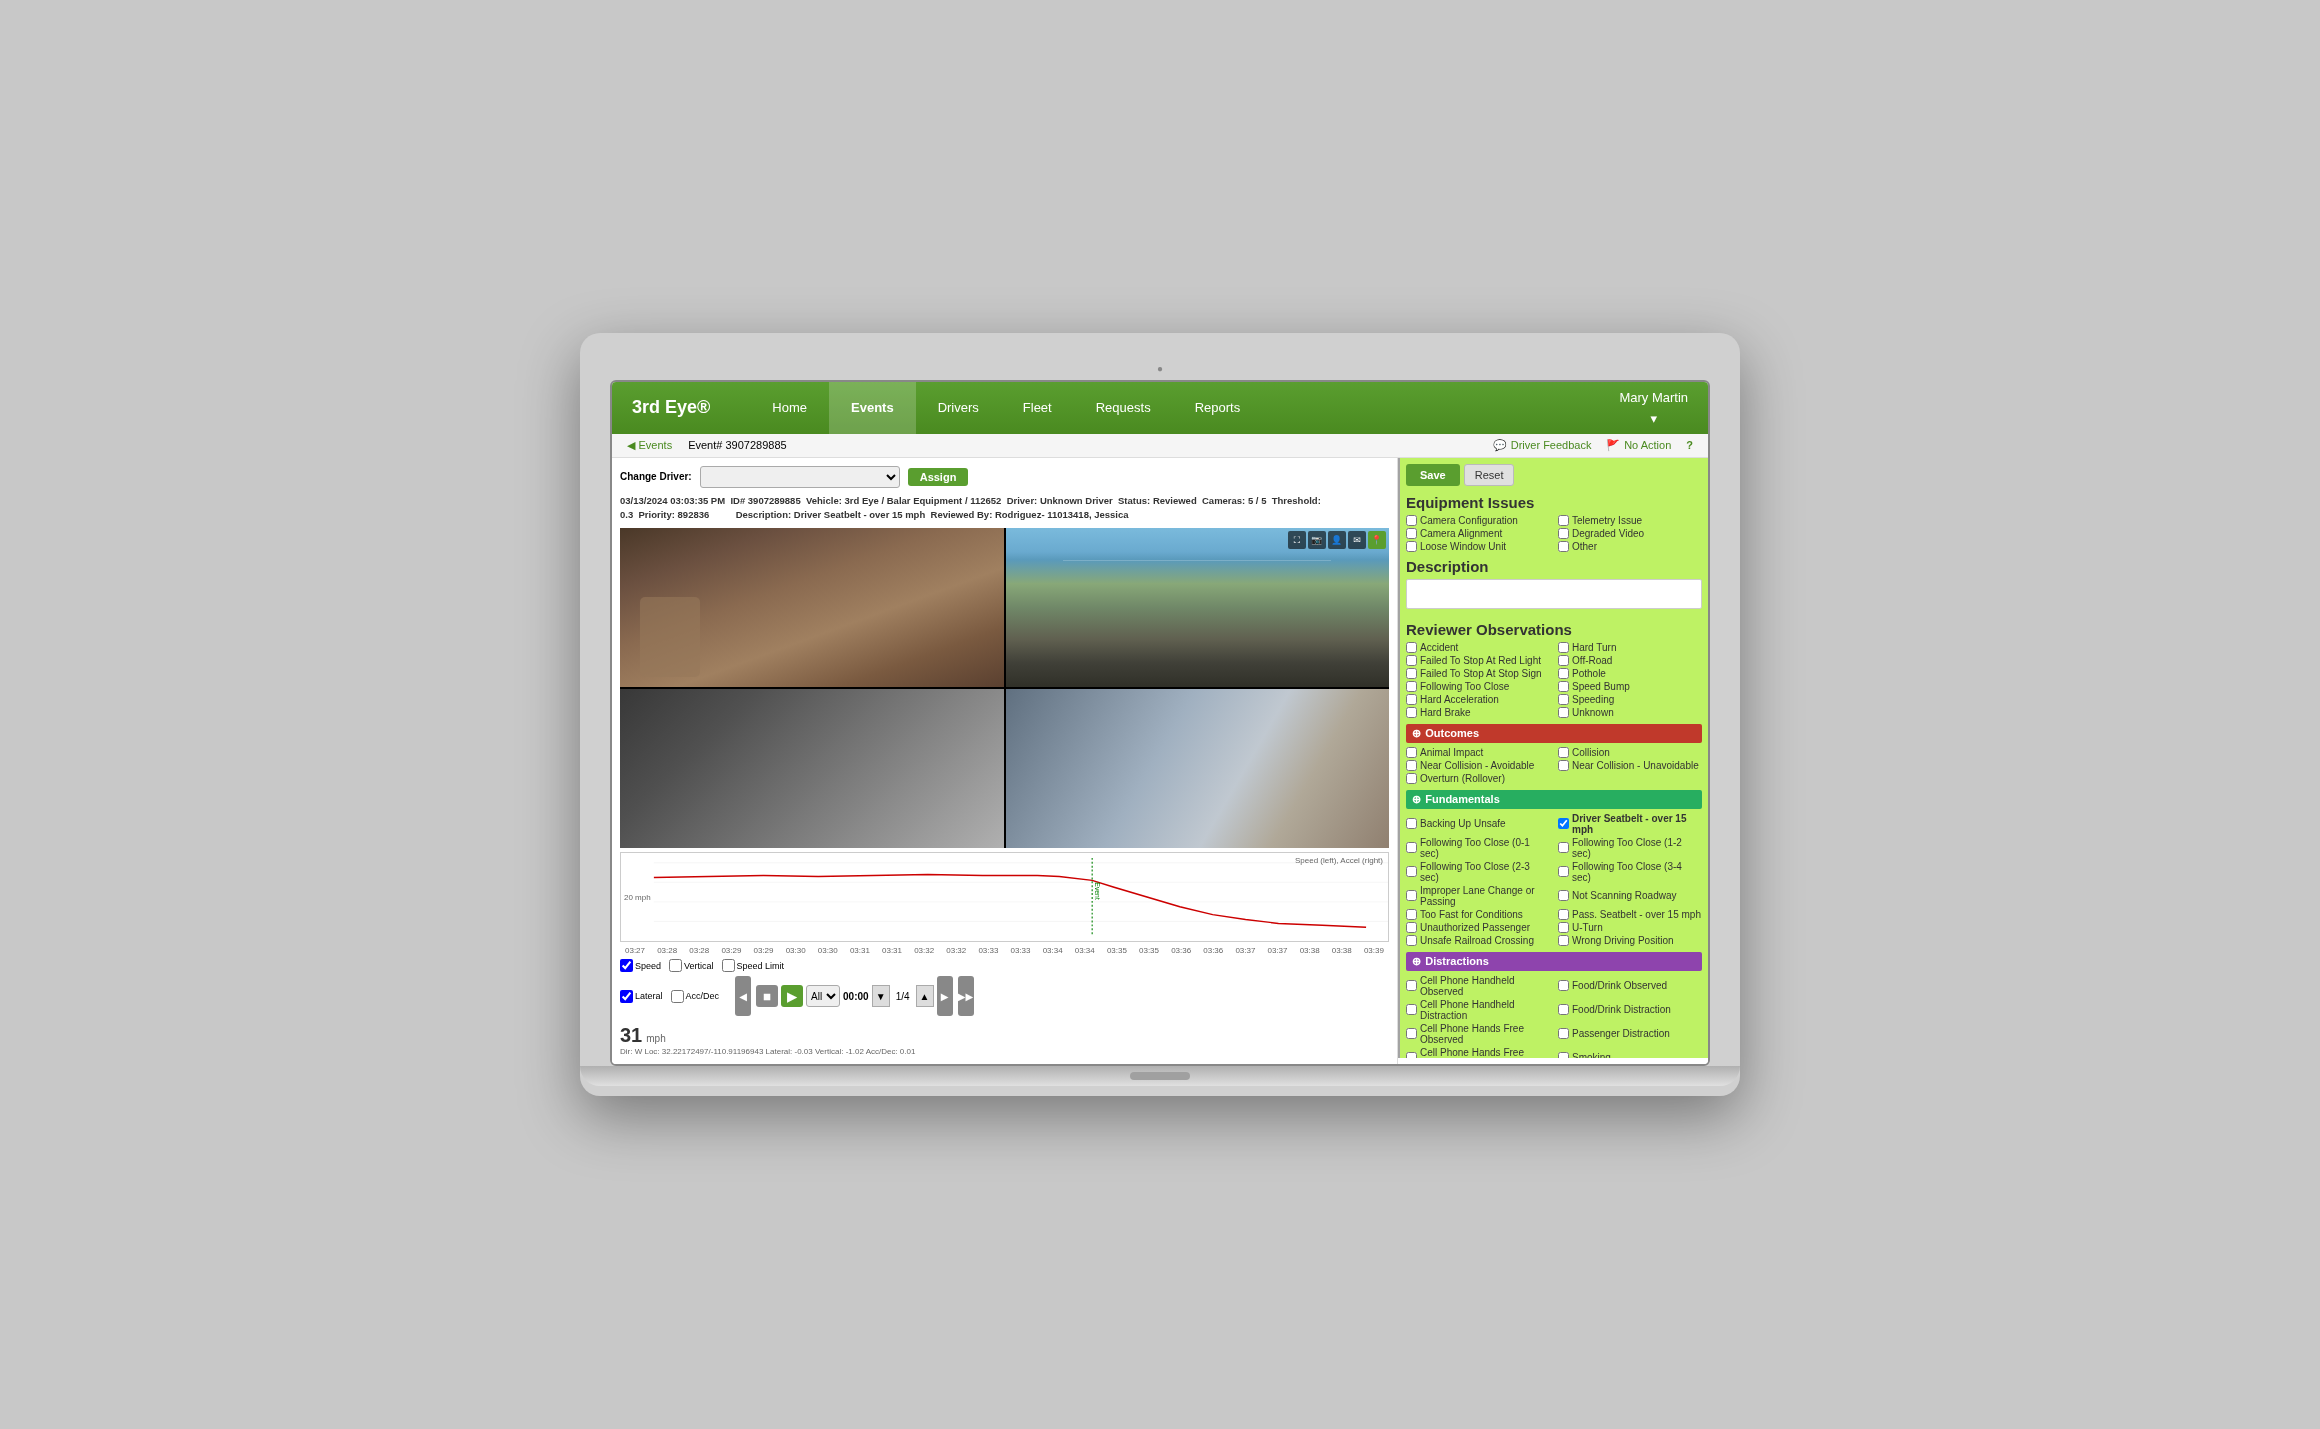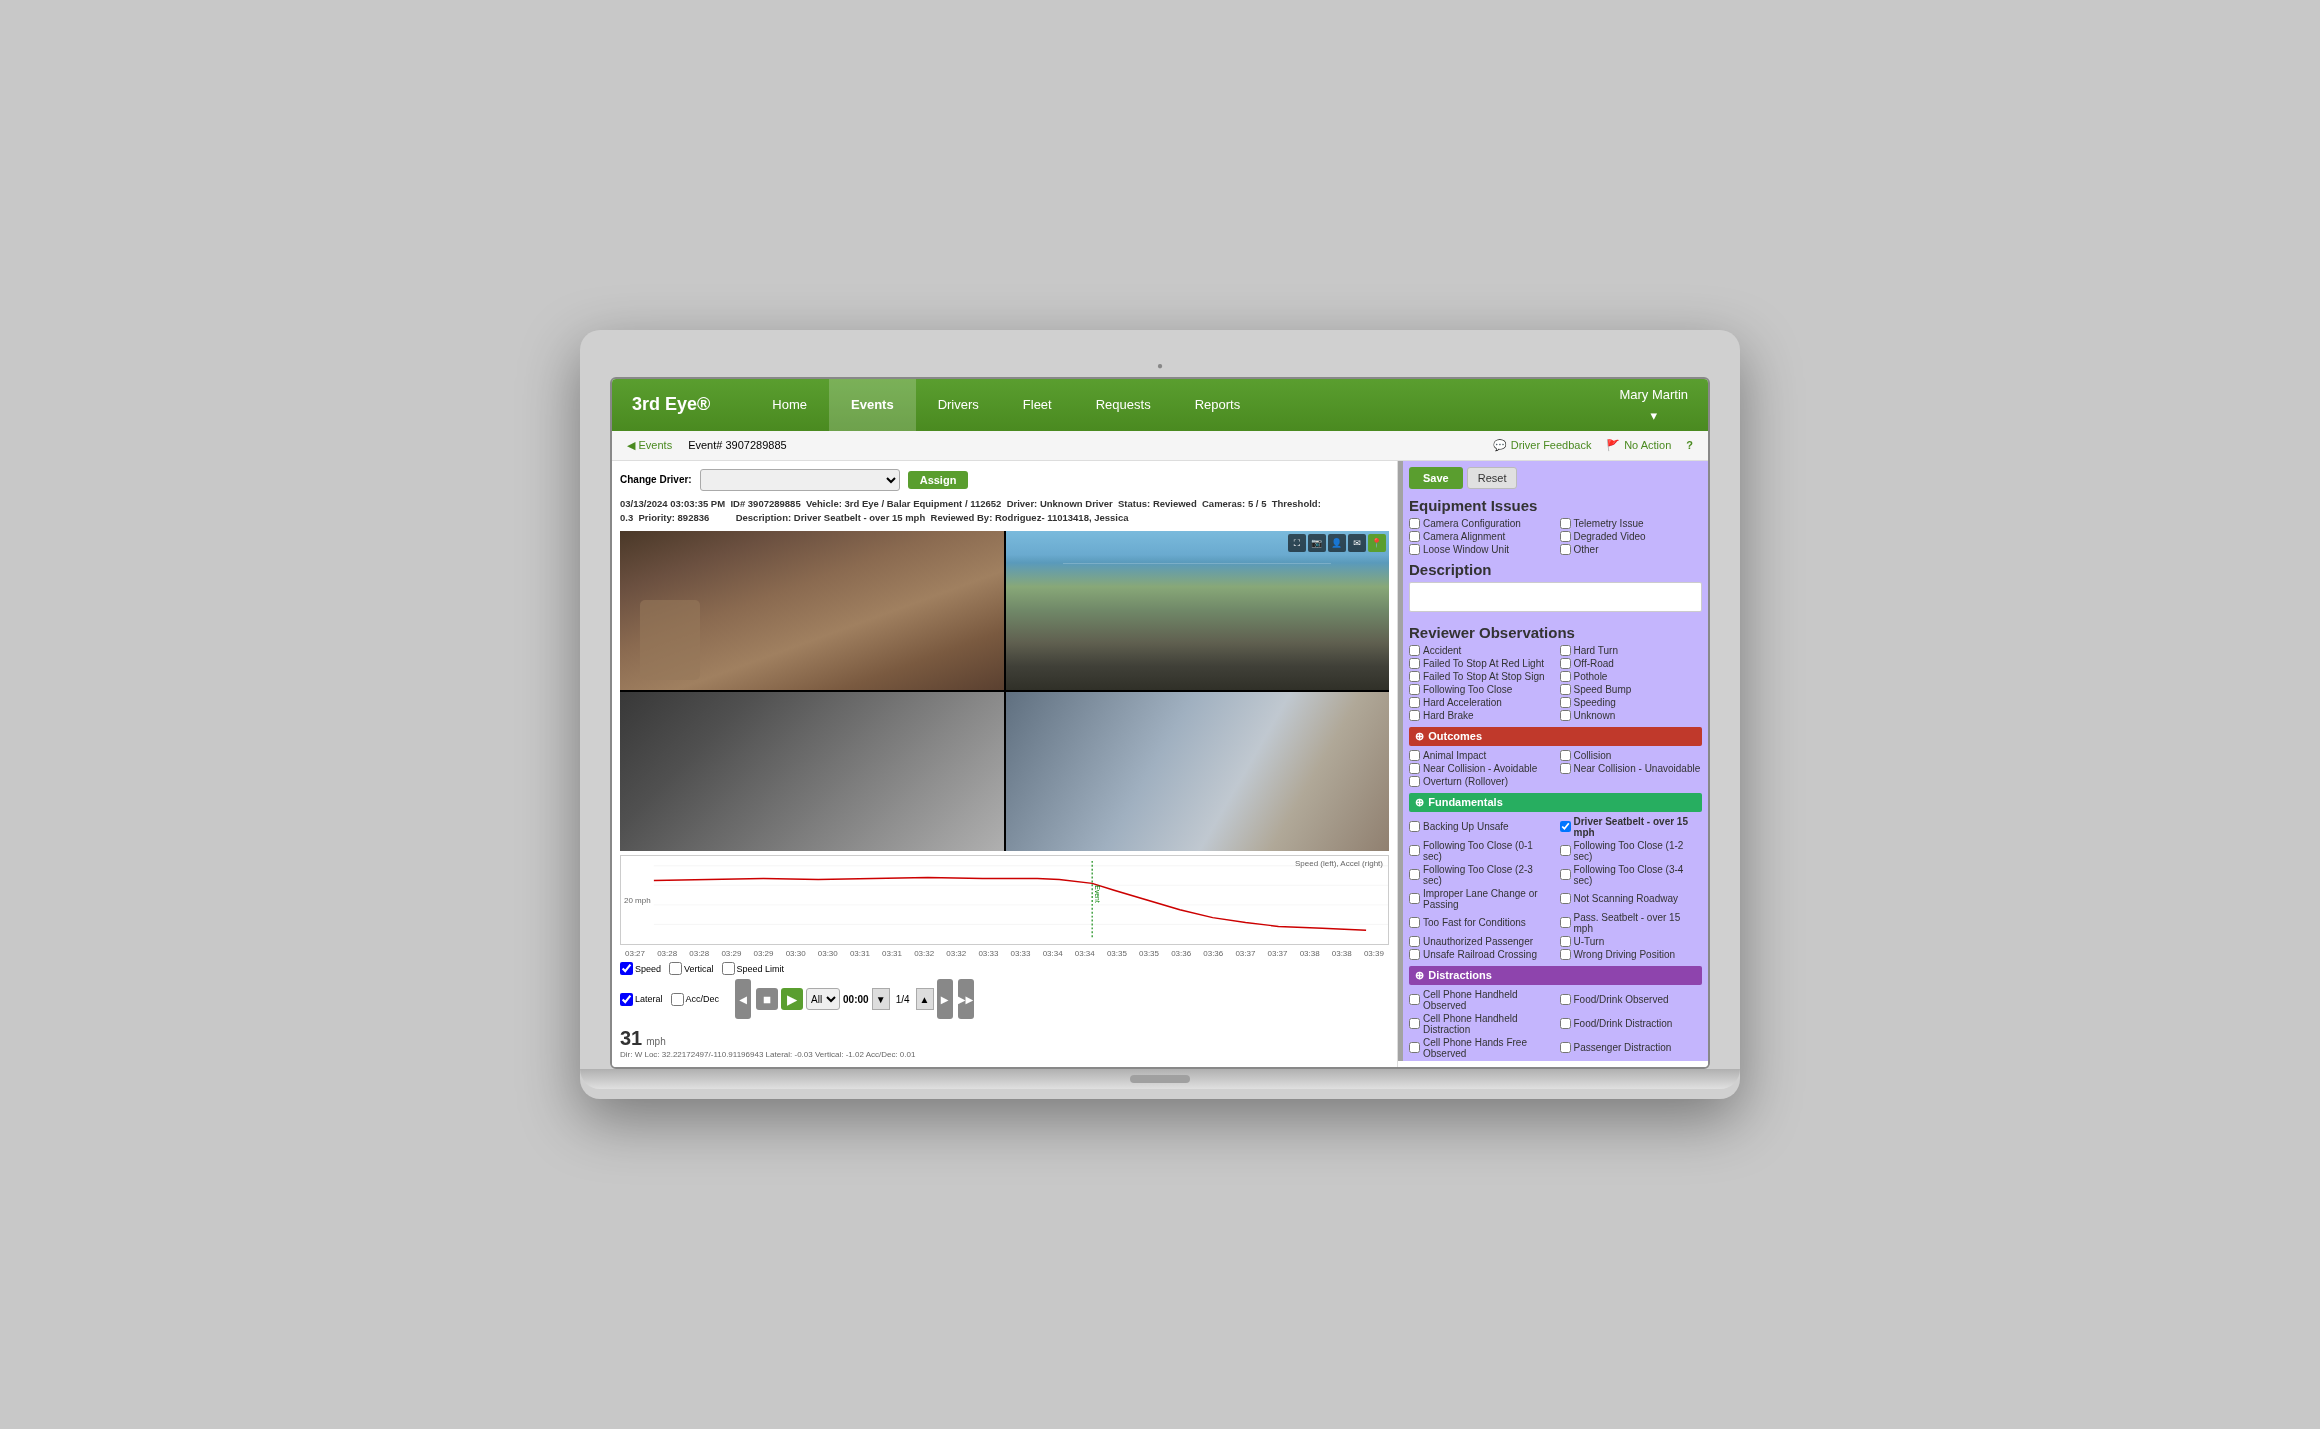--- a/index.html
+++ b/index.html
@@ -97,21 +97,21 @@
     }
 
     
     .breadcrumb-bar {
       background: #f5f5f5;
       border-bottom: 1px solid #ddd;
       padding: 5px 15px;
       display: flex;
       align-items: center;
       justify-content: space-between;
-      height: 30px;
+      height: 24px;
     }
 
     .breadcrumb-left {
       display: flex;
       align-items: center;
       gap: 8px;
       font-size: 11px;
     }
 
     .breadcrumb-link {
@@ -352,22 +352,22 @@
 
     .gps-info {
       font-size: 8px;
       color: #666;
       margin-top: 0;
     }
 
     
     .right-panel {
       width: 310px;
-      background: #c4b5fd;
-      border-left: 5px solid #a3a3a3;
+      background: #bef264;
+      border-left: 2px solid #a3a3a3;
       overflow-y: auto;
       max-height: 600px;
       padding: 6px;
     }
 
     .save-reset-row {
       display: flex;
       gap: 4px;
       margin-bottom: 8px;
     }

